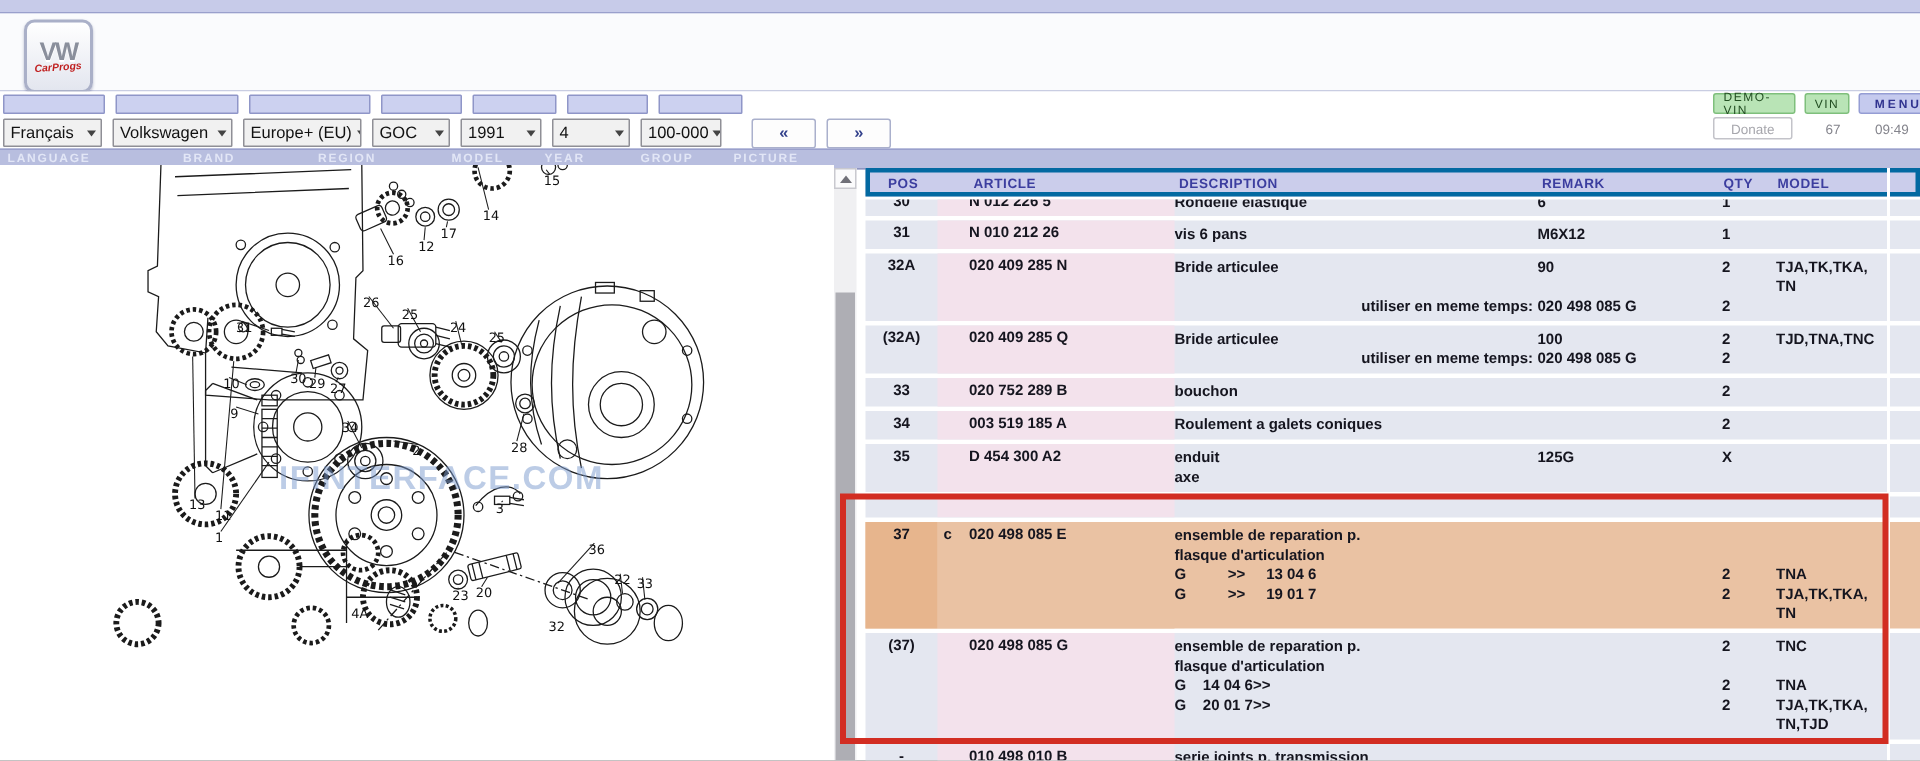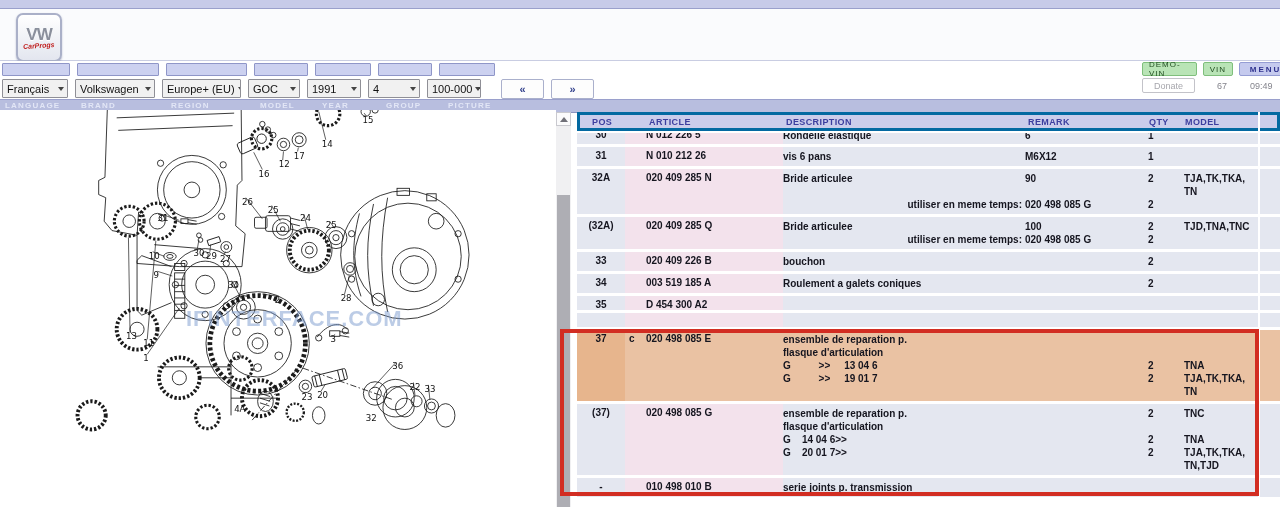--- a/index.html
+++ b/index.html
@@ -136,21 +136,21 @@
         <div class="sel" style="width: 45px;">
           <span>100-000</span>
           <span class="arr"></span>
         </div>
         <div class="navbtn first">«</div>
         <div class="navbtn">»</div>
       </div>
   </div>
   <div class="flabels" id="labelsRow">
       <span style="width: 73px;">LANGUAGE</span>
-      <span style="width: 87px;">BRAND</span>
+      <span style="width: 87px; margin-left: 41px;">BRAND</span>
       <span style="width: 86px;">REGION</span>
       <span style="width: 59px;">MODEL</span>
       <span style="width: 61px;">YEAR</span>
       <span style="width: 59px;">GROUP</span>
       <span style="width: 61px;">PICTURE</span>
     </div>
 
   <div class="tr1">
     <div class="btn-green">DEMO-VIN</div>
     <div class="btn-green">VIN</div>
@@ -469,21 +469,21 @@
               <span class="lr">020 498 085 G</span>
               <span class="lq">2</span>
               <span class="lm"></span>
             </div>
           </div>
         </div>
         <div class="row">
           <div class="c-pos">33</div>
           <div class="c-art">
             <span class="flag"></span>
-            <span class="num">020 409 226 B</span>
+            <span class="num">020 752 289 B</span>
           </div>
           <div class="c-lines">
             <div class="line">
               <span class="ld">bouchon</span>
               <span class="lr"></span>
               <span class="lq">2</span>
               <span class="lm"></span>
             </div>
           </div>
         </div>
@@ -500,20 +500,34 @@
               <span class="lq">2</span>
               <span class="lm"></span>
             </div>
           </div>
         </div>
         <div class="row">
           <div class="c-pos">35</div>
           <div class="c-art">
             <span class="flag"></span>
             <span class="num">D  454 300 A2</span>
+          </div>
+          <div class="c-lines">
+            <div class="line">
+              <span class="ld">enduit</span>
+              <span class="lr">125G</span>
+              <span class="lq">X</span>
+              <span class="lm"></span>
+            </div>
+            <div class="line">
+              <span class="ld">axe</span>
+              <span class="lr"></span>
+              <span class="lq"></span>
+              <span class="lm"></span>
+            </div>
           </div>
         </div>
         <div class="row section">
           <div class="c-pos"></div>
           <div class="c-art">
             <span class="flag"></span>
             <span class="num"></span>
           </div>
           <div class="c-lines">
             <div class="line">

